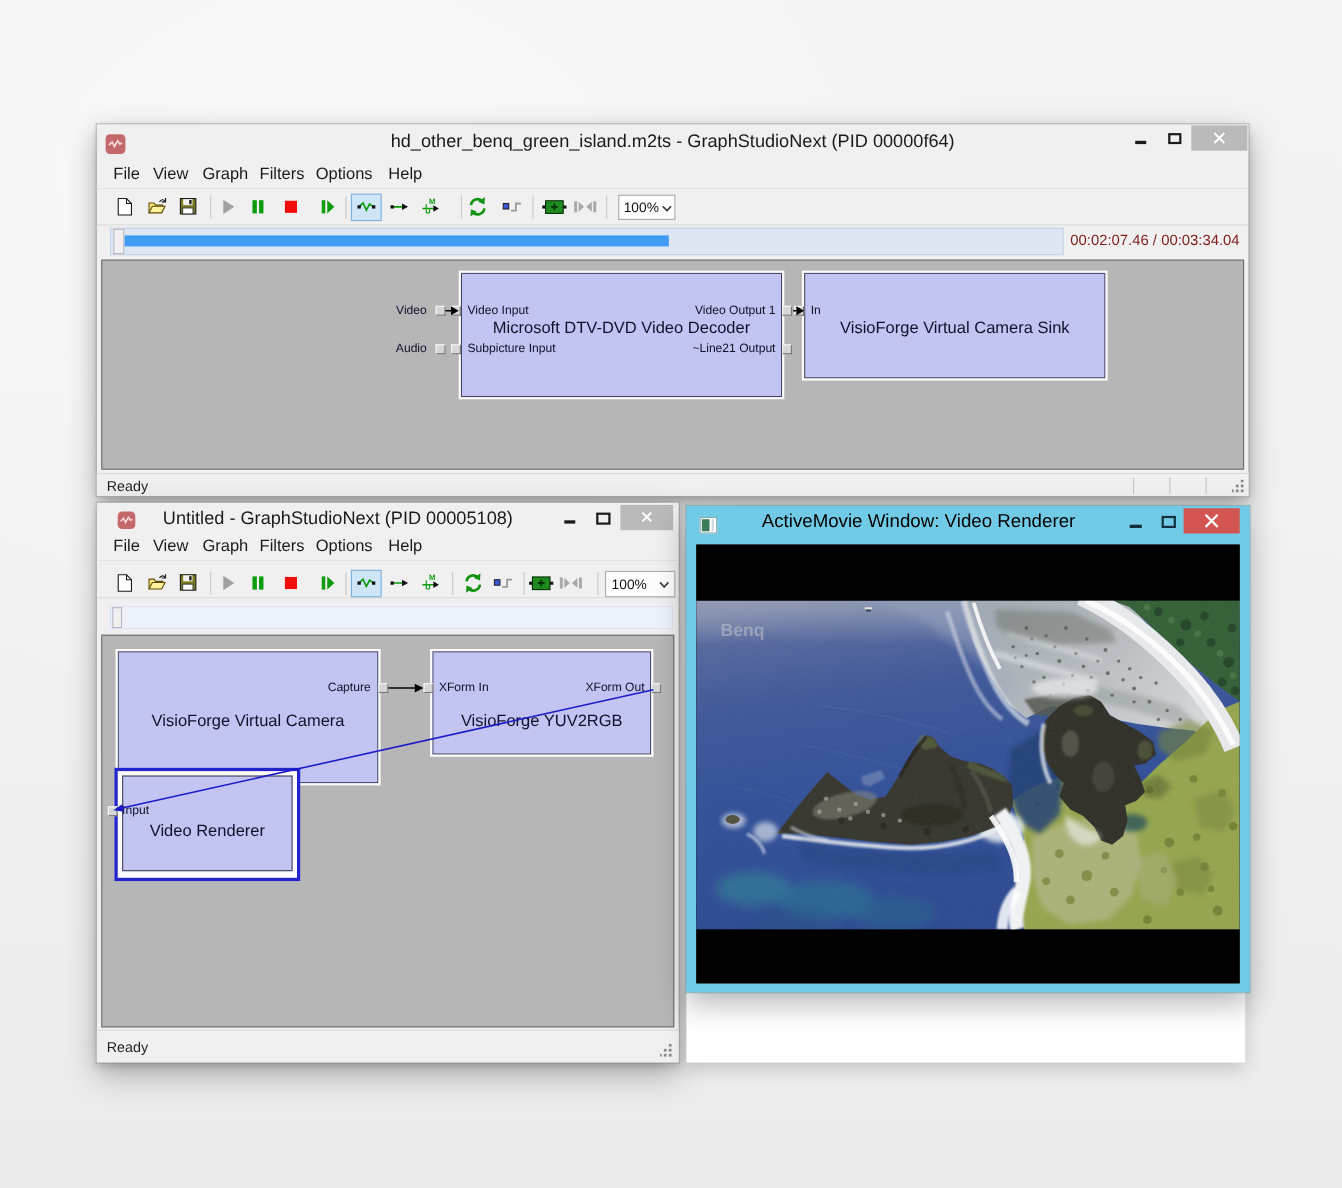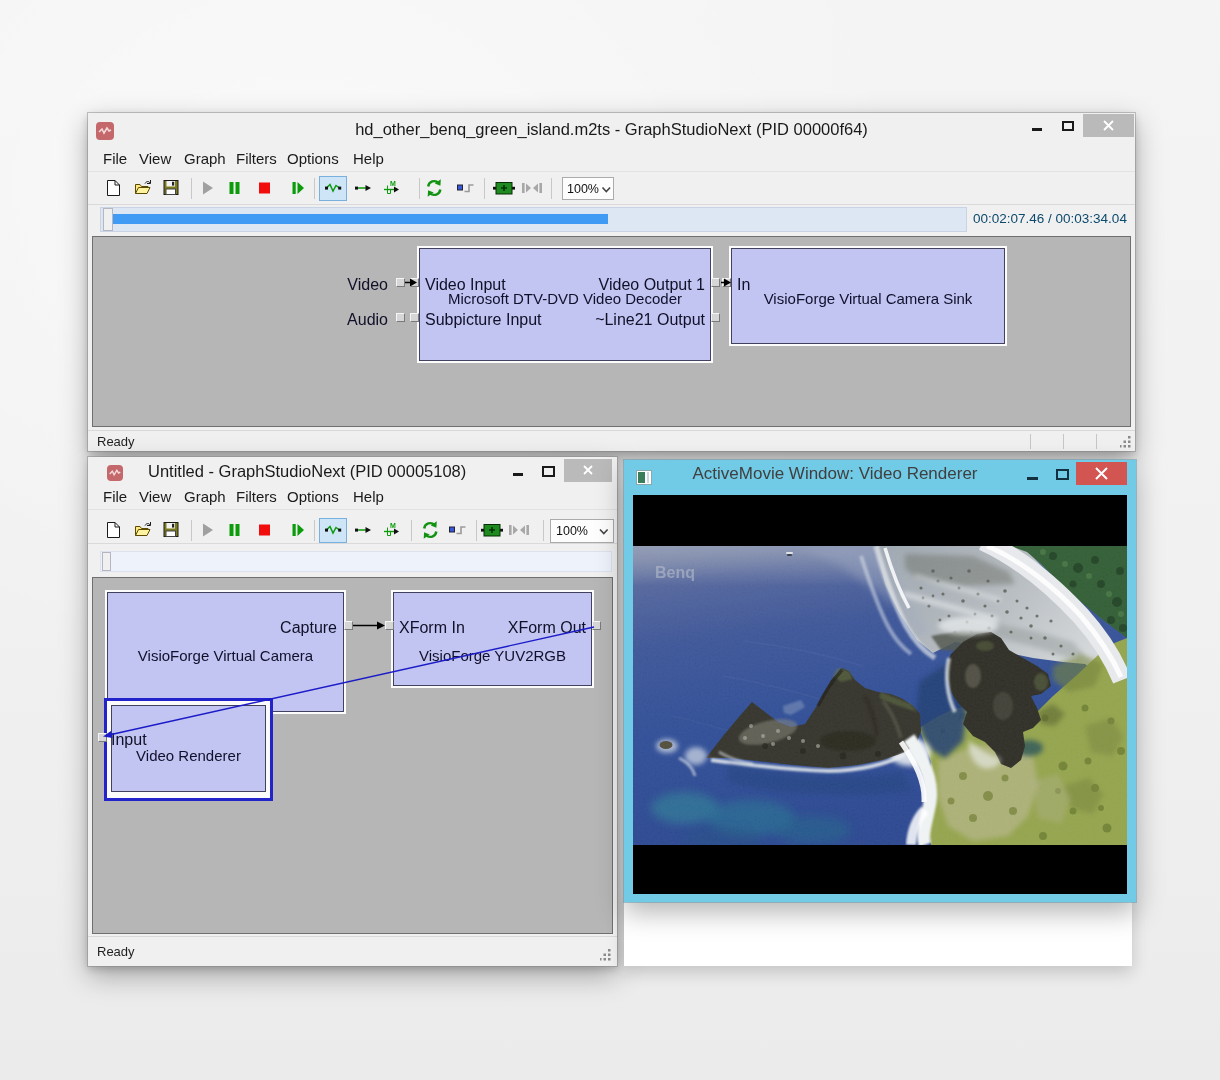--- a/index.html
+++ b/index.html
@@ -20,21 +20,21 @@
 .menu span { position:absolute; font-size:15px; color:#1a1a1a; top:3px; }
 .sep { position:absolute; width:1px; background:#c6c6c6; }
 .statusbar { position:absolute; left:0; right:0; background:#f0f0f0; border-top:1px solid #d9d9d9; }
 .ready { position:absolute; left:9px; top:3px; font-size:13px; color:#1f1f1f; }
 .gbox {
   position:absolute; background:#c2c4f1; border:1px solid #42425f; outline:2px solid #fcfcfc;
   color:#10102c;
 }
 .gbox .bt { position:absolute; left:0; right:0; text-align:center; font-size:15px; }
 .pin { position:absolute; width:9px; height:9px; background:#d6d6d6; border-top:1px solid #f5f5f5; border-left:1px solid #f5f5f5; border-right:1px solid #7a7a7a; border-bottom:1px solid #7a7a7a; }
-.plab { position:absolute; font-size:16px; color:#101028; white-space:nowrap; }
+.plab { position:absolute; font-size:11px; color:#101028; white-space:nowrap; }
 </style>
 </head>
 <body>
 
 <div class="win" id="winA" style="left:88px; top:113px; width:1047px; height:338px;">
 
   <div class="abs" style="left:0;top:0;right:0;height:34px;padding-left:15px;">
     <div class="abs" style="left:8px;top:9px;width:18px;height:18px;border-radius:4px;background:#c4686b;">
       <svg width="18" height="18" viewBox="0 0 18 18">
           <path d="M3 10 L6 7 L8 11 L11 6 L13 9 L15 8" stroke="#f3dada" stroke-width="1.6" fill="none"></path>
@@ -140,21 +140,21 @@
           <text x="5" y="15.5" font-size="12.5" fill="#111">100%</text>
           <path d="M40.5,10.5 l3.8,4 l3.8,-4" stroke="#444" stroke-width="1.6" fill="none"></path>
         </g>
   </svg>
   </div>
 
   <div class="abs" style="left:0;top:93px;right:0;height:28px;">
     <div class="abs" style="left:12px;top:1px;width:867px;height:25px;background:#dde6f3;border:1px solid #c9d3e6;"></div>
     <div class="abs" style="left:25px;top:8px;width:495px;height:10px;background:#3f9bf4;"></div>
     <div class="abs" style="left:15px;top:2px;width:10px;height:23px;background:#f0f0f0;border:1px solid #b6b6c2;"></div>
-    <div class="abs" style="left:885px;top:5px;font-size:13.5px;color:#0c4a6e;">00:02:07.46 / 00:03:34.04</div>
+    <div class="abs" style="left:885px;top:5px;font-size:13.5px;color:#7f1d1d;">00:02:07.46 / 00:03:34.04</div>
   </div>
 
   <div class="abs" style="left:4px;top:123px;width:1039px;height:191px;background:#b6b6b6;border:1px solid #6f6f6f;" id="graphA">
     <div class="gbox" style="left:326px;top:11px;width:292px;height:113px;">
         <div class="bt" style="top:41px;">Microsoft DTV-DVD Video Decoder</div>
       </div>
     <div class="gbox" style="left:638px;top:11px;width:274px;height:96px;">
         <div class="bt" style="top:41px;">VisioForge Virtual Camera Sink</div>
       </div>
     <div class="plab" style="right:742px;top:39px;">Video</div>
@@ -356,21 +356,21 @@
 </div>
 
 <div class="abs" style="left:624px;top:895px;width:508px;height:71px;background:#ffffff;box-shadow:0 6px 16px rgba(0,0,0,0.18);"></div>
 
 <div class="abs" id="winC" style="left:624px;top:460px;width:512px;height:442px;background:#71cae6;box-shadow:0 0 0 1px rgba(90,150,170,0.5), 0 10px 26px rgba(0,0,0,0.30);">
 
   <div class="abs" style="left:12px;top:10px;width:16px;height:15px;background:#fff;border:1px solid #8aa;">
     <div class="abs" style="left:1px;top:1px;width:7px;height:11px;background:#3a7d5a;"></div>
     <div class="abs" style="left:10px;top:1px;width:2px;height:11px;background:#cfd8dc;"></div>
   </div>
-  <div class="abs" style="left:0;right:0;top:4px;text-align:center;font-size:17px;color:#404040;transform:translateX(-45px);">ActiveMovie Window: Video Renderer</div>
+  <div class="abs" style="left:0;right:0;top:4px;text-align:center;font-size:17px;color:#000000;transform:translateX(-45px);">ActiveMovie Window: Video Renderer</div>
   <div class="abs" style="left:403px;top:17px;width:11px;height:3px;background:#12303d;"></div>
   <div class="abs" style="left:432px;top:9px;width:13px;height:11px;border:2px solid #12303d;"></div>
   <div class="abs" style="left:452px;top:2px;width:51px;height:23px;background:#d25552;">
     <svg width="51" height="23">
         <path d="M20 6 L31 17 M31 6 L20 17" stroke="#fff" stroke-width="2"></path>
       </svg>
   </div>
 
   <div class="abs" style="left:9px;top:35px;width:494px;height:399px;background:#000;" id="videoArea">
   <svg width="494" height="399" viewBox="0 0 494 399">

